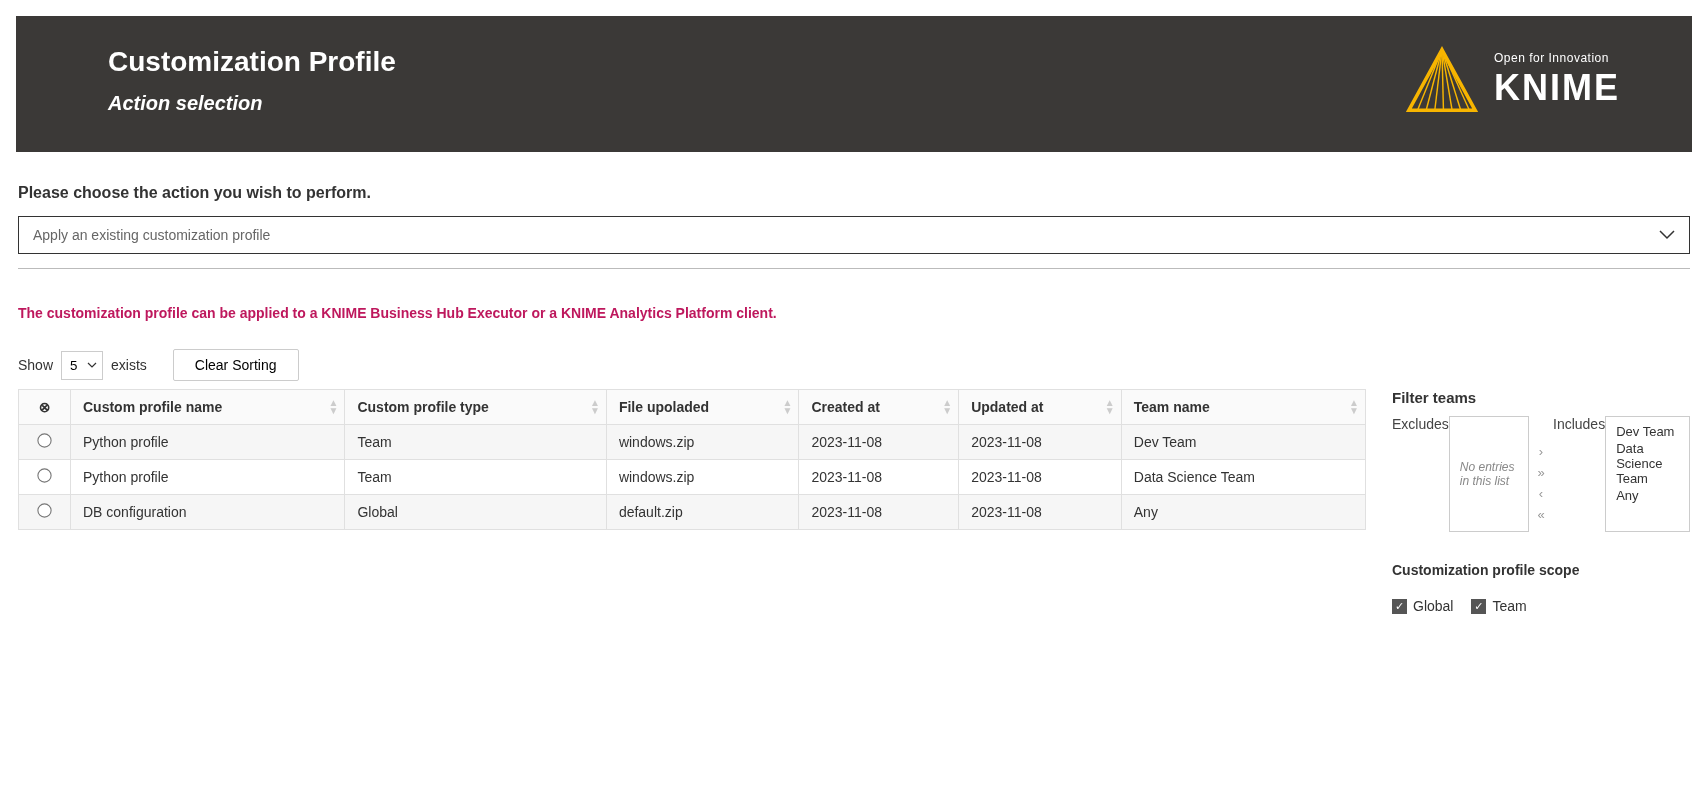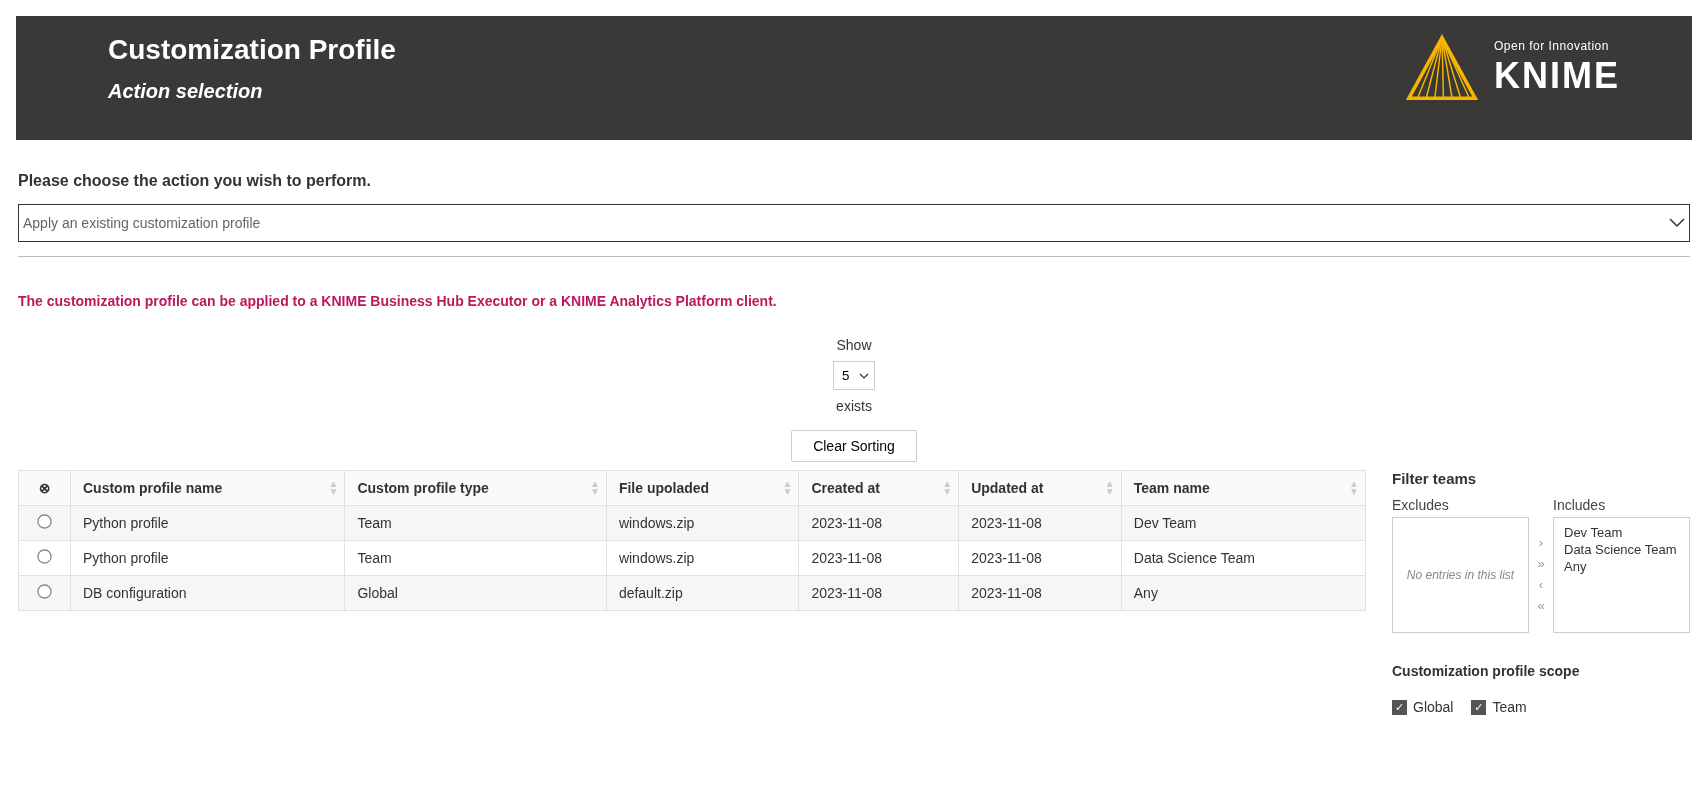--- a/index.html
+++ b/index.html
@@ -1,35 +1,35 @@
 <!DOCTYPE html>
 <html><head>
 <meta charset="utf-8">
 <style>
   * { box-sizing: border-box; margin: 0; padding: 0; }
   body { font-family: "Helvetica Neue", Arial, sans-serif; color: #333; background: #fff; font-size: 14px; }
   
-  .header { background: #3b3937; color: #fff; padding: 16px 72px 36px 92px; display: flex; justify-content: space-between; align-items: center; margin: 16px; }
+  .header { background: #3b3937; color: #fff; padding: 28px 72px 36px 92px; display: flex; justify-content: space-between; align-items: center; margin: 16px; }
   .header-left h1 { font-size: 28px; font-weight: 700; margin-bottom: 14px; }
   .header-left h2 { font-size: 20px; font-style: italic; font-weight: 700; }
   .logo-wrap { display: flex; align-items: center; gap: 16px; }
   .logo-text { display: flex; flex-direction: column; }
   .logo-tag { font-size: 12px; letter-spacing: 0.5px; margin-bottom: 2px; }
   .logo-name { font-size: 36px; font-weight: 700; letter-spacing: 2px; }
   
   .content { padding: 16px 18px 40px; }
   .prompt { font-weight: 700; font-size: 16px; margin-bottom: 14px; }
-  .select-box { border: 1px solid #333; padding: 10px 4px; display: flex; justify-content: space-between; align-items: center; cursor: pointer; margin-bottom: 14px; }
+  .select-box { border: 1px solid #333; padding: 10px 14px; display: flex; justify-content: space-between; align-items: center; cursor: pointer; margin-bottom: 14px; }
   .select-box span { color: #666; font-size: 14px; }
   hr.divider { border: none; border-top: 1px solid #bbb; margin: 0 0 36px; }
   
   .section-title { font-size: 22px; font-weight: 700; margin-bottom: 10px; }
   .section-desc { font-weight: 600; font-size: 14px; color: #be185d; margin-bottom: 28px; }
   
-  .table-controls { display: flex; align-items: center; gap: 8px; margin-bottom: 8px; font-size: 14px; flex-direction: column; }
+  .table-controls { display: flex; align-items: center; gap: 8px; margin-bottom: 8px; font-size: 14px; }
   .table-controls select { border: 1px solid #ccc; padding: 6px 24px 6px 8px; appearance: none; background: #fff; }
   .sel-wrap { position: relative; display: inline-block; }
   .sel-wrap .chev { position: absolute; right: 6px; top: 50%; transform: translateY(-50%); pointer-events: none; }
   .btn { border: 1px solid #ccc; background: #fff; padding: 7px 21px; cursor: pointer; font-size: 14px; border-radius: 2px; }
   
   .main-flex { display: flex; gap: 26px; align-items: flex-start; }
   .left-col { flex: 1; }
   .right-col { width: 298px; }
   
   table.data { width: 100%; border-collapse: collapse; }
@@ -43,21 +43,21 @@
   
   .pagination { display: flex; justify-content: flex-end; margin-top: 8px; }
   .pagination .pg { border: 1px solid #ddd; padding: 8px 14px; font-size: 14px; cursor: pointer; margin-left: -1px; }
   .pagination .pg.active { background: #2878c8; color: #fff; border-color: #2878c8; }
   
   .filter-title { font-weight: 700; font-size: 15px; margin-bottom: 10px; }
   .filter-cols { display: flex; gap: 4px; }
   .filter-label { font-size: 14px; color: #444; margin-bottom: 4px; }
   .filter-box { border: 1px solid #ccc; height: 116px; padding: 6px 10px; font-size: 13px; overflow: auto; }
   .filter-box.empty { display: flex; align-items: center; justify-content: center; font-style: italic; color: #888; font-size: 12px; }
-  .filter-side { flex: 1; display: flex; flex-direction: column; }
+  .filter-side { flex: 1; display: flex; }
   .transfer { display: flex; flex-direction: column; justify-content: center; gap: 6px; padding-top: 18px; }
   .transfer span { color: #999; font-size: 13px; cursor: pointer; width: 16px; text-align: center; }
   .filter-box .itm { padding: 1px 0; cursor: pointer; }
   
   .scope { margin-top: 30px; }
   .scope-title { font-weight: 700; font-size: 14px; margin-bottom: 20px; }
   .scope-checks { display: flex; gap: 18px; align-items: center; }
   .chk { display: inline-flex; align-items: center; gap: 6px; font-size: 14px; }
   .chk .box { width: 15px; height: 15px; background: #555; display: inline-flex; align-items: center; justify-content: center; color: #fff; font-size: 11px; }
   

